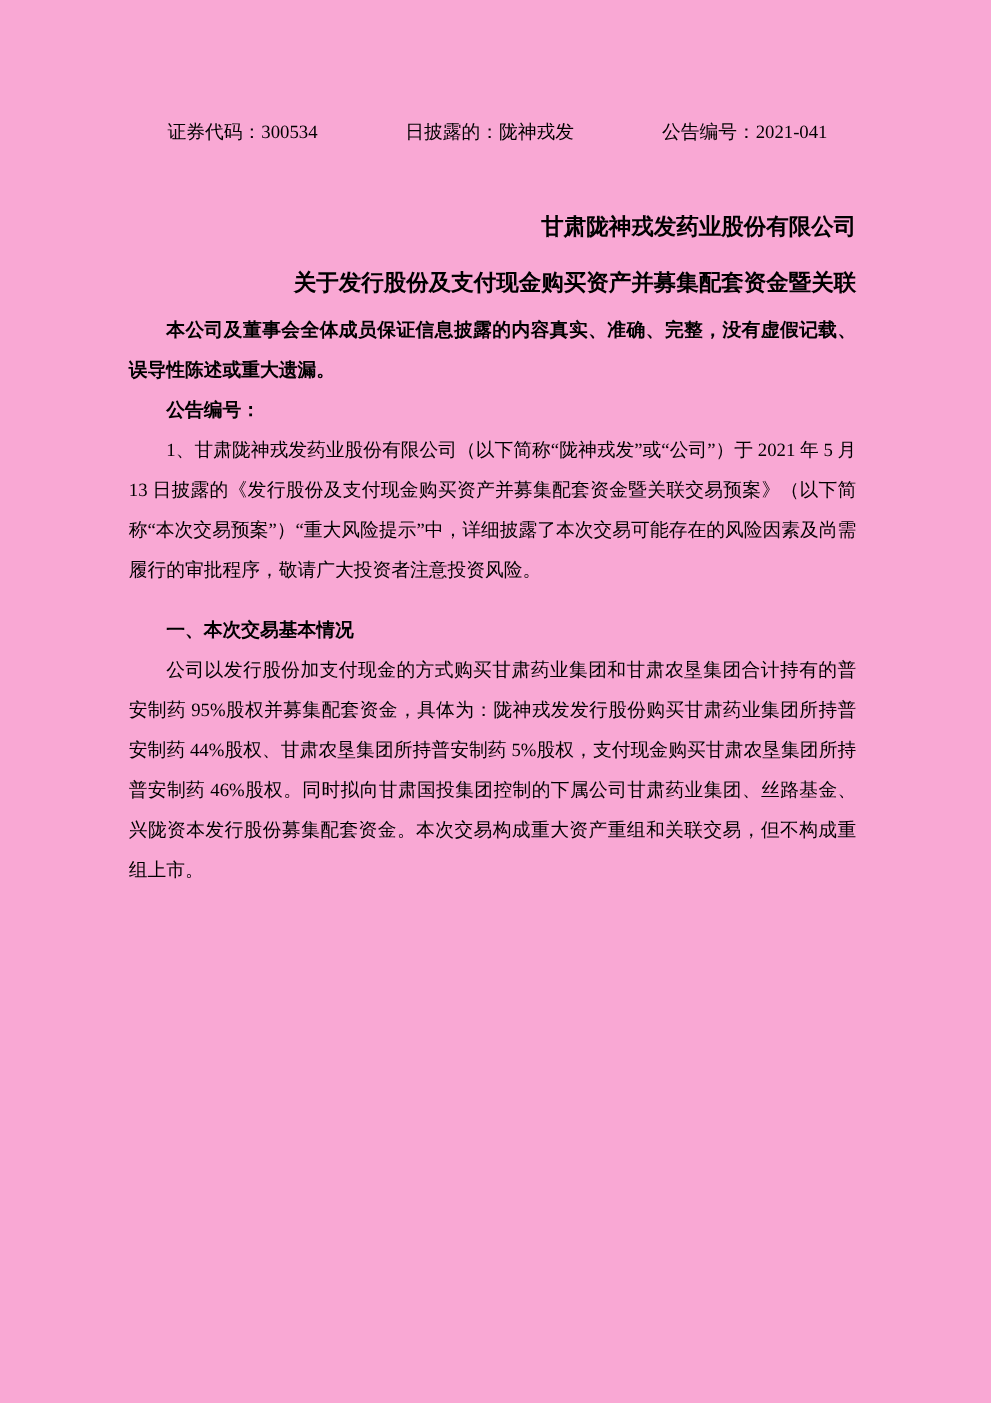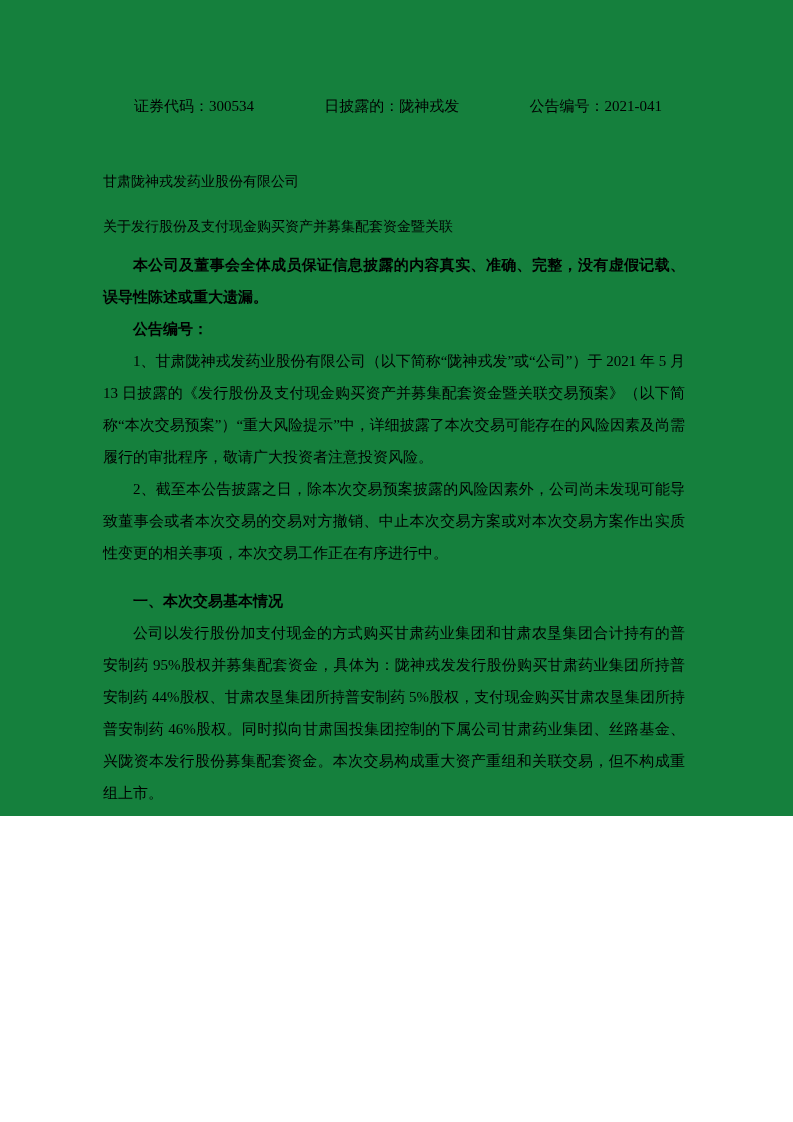--- a/index.html
+++ b/index.html
@@ -3,22 +3,22 @@
 <meta charset="utf-8">
 <style>
   html, body {
     margin: 0;
     padding: 0;
     background: #ffffff;
   }
   .page {
     position: relative;
     width: 793px;
-    height: 816px;
-    background: #15803d;
+    height: 1122px;
+    background: #f9a8d4;
     color: #000000;
     font-family: "Liberation Serif", "DejaVu Serif", serif;
     overflow: hidden;
   }
   .content {
     position: absolute;
     left: 103px;
     top: 0;
     width: 582px;
   }
@@ -27,23 +27,23 @@
     display: flex;
     justify-content: space-between;
     padding-left: 31px;
     padding-right: 23px;
     font-size: 15px;
     line-height: 21px;
     white-space: nowrap;
   }
   .title-block {
     margin-top: 42px;
-    text-align: left;
-    font-weight: normal;
-    font-size: 14px;
+    text-align: right;
+    font-weight: bold;
+    font-size: 18px;
     line-height: 45px;
   }
   .body-text {
     font-size: 15px;
     line-height: 32px;
     text-align: justify;
   }
   .indent2 {
     text-indent: 2em;
   }
@@ -80,21 +80,20 @@
       <div>关于发行股份及支付现金购买资产并募集配套资金暨关联</div>
     </div>
 
     <div class="body-text">
       <p class="para indent2 declaration">本公司及董事会全体成员保证信息披露的内容真实、准确、完整，没有虚假记载、误导性陈述或重大遗漏。</p>
 
       <p class="para indent2 special-heading">公告编号：</p>
 
       <p class="para indent2">1、甘肃陇神戎发药业股份有限公司（以下简称“陇神戎发”或“公司”）于 2021 年 5 月 13 日披露的《发行股份及支付现金购买资产并募集配套资金暨关联交易预案》（以下简称“本次交易预案”）“重大风险提示”中，详细披露了本次交易可能存在的风险因素及尚需履行的审批程序，敬请广大投资者注意投资风险。</p>
 
-      <p class="para indent2">2、截至本公告披露之日，除本次交易预案披露的风险因素外，公司尚未发现可能导致董事会或者本次交易的交易对方撤销、中止本次交易方案或对本次交易方案作出实质性变更的相关事项，本次交易工作正在有序进行中。</p>
 
 
       <p class="para indent2 section-heading">一、本次交易基本情况</p>
 
       <p class="para indent2">公司以发行股份加支付现金的方式购买甘肃药业集团和甘肃农垦集团合计持有的普安制药 95%股权并募集配套资金，具体为：陇神戎发发行股份购买甘肃药业集团所持普安制药 44%股权、甘肃农垦集团所持普安制药 5%股权，支付现金购买甘肃农垦集团所持普安制药 46%股权。同时拟向甘肃国投集团控制的下属公司甘肃药业集团、丝路基金、兴陇资本发行股份募集配套资金。本次交易构成重大资产重组和关联交易，但不构成重组上市。</p>
     </div>
 
   </div>
 </div>
 

